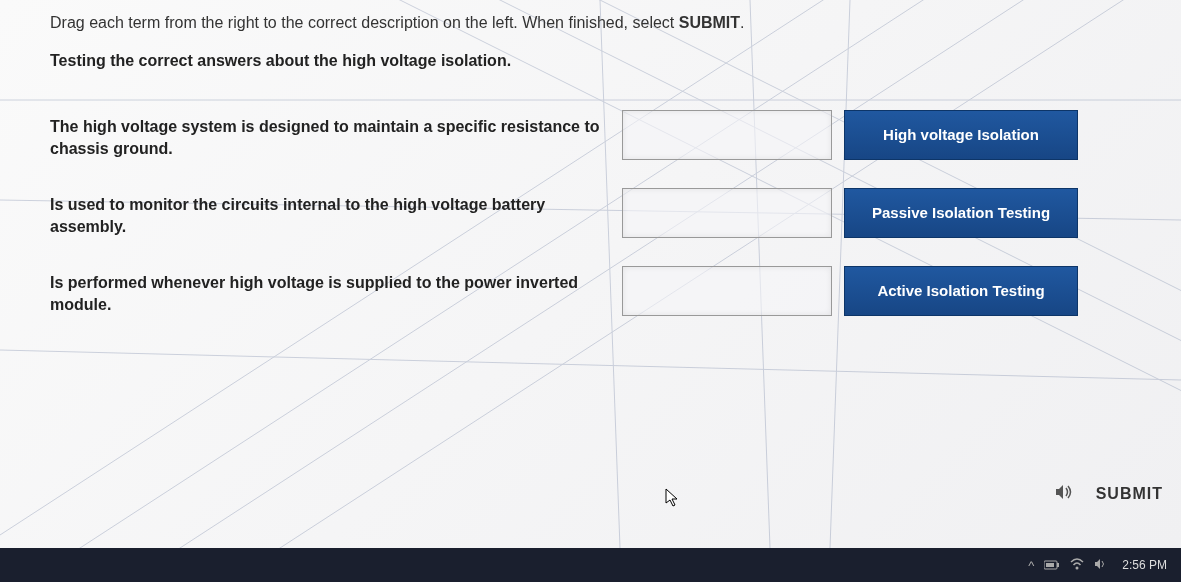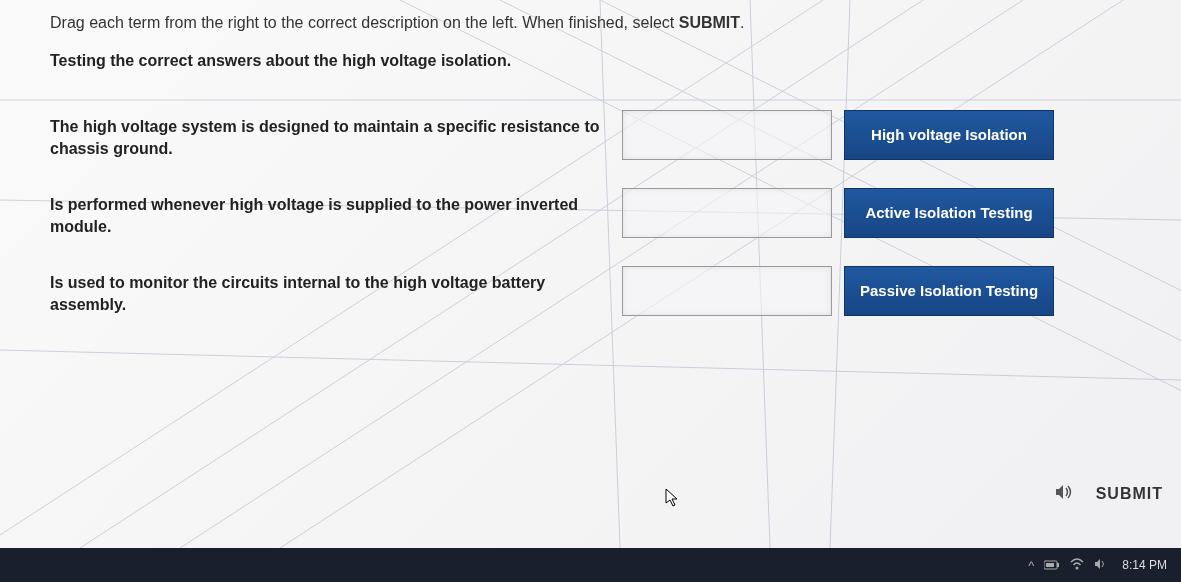--- a/index.html
+++ b/index.html
@@ -66,21 +66,21 @@
       padding-top: 6px;
     }
     .drop-zone {
       width: 210px;
       height: 50px;
       border: 1px solid #999;
       background: rgba(245,245,248,0.6);
       box-shadow: inset 0 0 6px rgba(0,0,0,0.08);
     }
     .term-tile {
-      width: 210px;
+      width: 234px;
       min-height: 50px;
       background: #1a4a8a;
       background: linear-gradient(180deg, #2058a0 0%, #174685 100%);
       color: #fff;
       font-size: 15px;
       font-weight: bold;
       display: flex;
       align-items: center;
       justify-content: center;
       text-align: center;
@@ -174,29 +174,29 @@
 
   <div class="matching-area">
 
     <div class="match-row">
       <div class="description">The high voltage system is designed to maintain a specific resistance to chassis ground.</div>
       <div class="drop-zone"></div>
       <div class="term-tile">High voltage Isolation</div>
     </div>
 
     <div class="match-row">
+      <div class="description">Is used to monitor the circuits internal to the high voltage battery assembly.</div>
+      <div class="drop-zone"></div>
+      <div class="term-tile">Passive Isolation Testing</div>
+    </div>
+
+    <div class="match-row">
       <div class="description">Is performed whenever high voltage is supplied to the power inverted module.</div>
       <div class="drop-zone"></div>
       <div class="term-tile">Active Isolation Testing</div>
-    </div>
-
-    <div class="match-row">
-      <div class="description">Is used to monitor the circuits internal to the high voltage battery assembly.</div>
-      <div class="drop-zone"></div>
-      <div class="term-tile">Passive Isolation Testing</div>
     </div>
 
   </div>
 
   <div class="cursor-pointer">
     <svg width="16" height="20" viewBox="0 0 16 20">
       <path d="M1 1 L1 15 L5 12 L8 18 L10 17 L7 11 L12 11 Z" fill="#fff" stroke="#000" stroke-width="1"></path>
     </svg>
   </div>
 
@@ -229,14 +229,14 @@
           <circle cx="7" cy="10" r="1.5" fill="#aaa"></circle>
         </svg>
     </span>
     <span>
       <svg width="14" height="12" viewBox="0 0 14 12">
           <path d="M1 4 L3 4 L6 1 L6 11 L3 8 L1 8 Z" fill="#aaa"></path>
           <path d="M8 3 Q11 6 8 9" stroke="#aaa" fill="none"></path>
         </svg>
     </span>
   </div>
-  <span>8:14 PM</span>
+  <span>2:56 PM</span>
 </div>
 
 </body></html>

